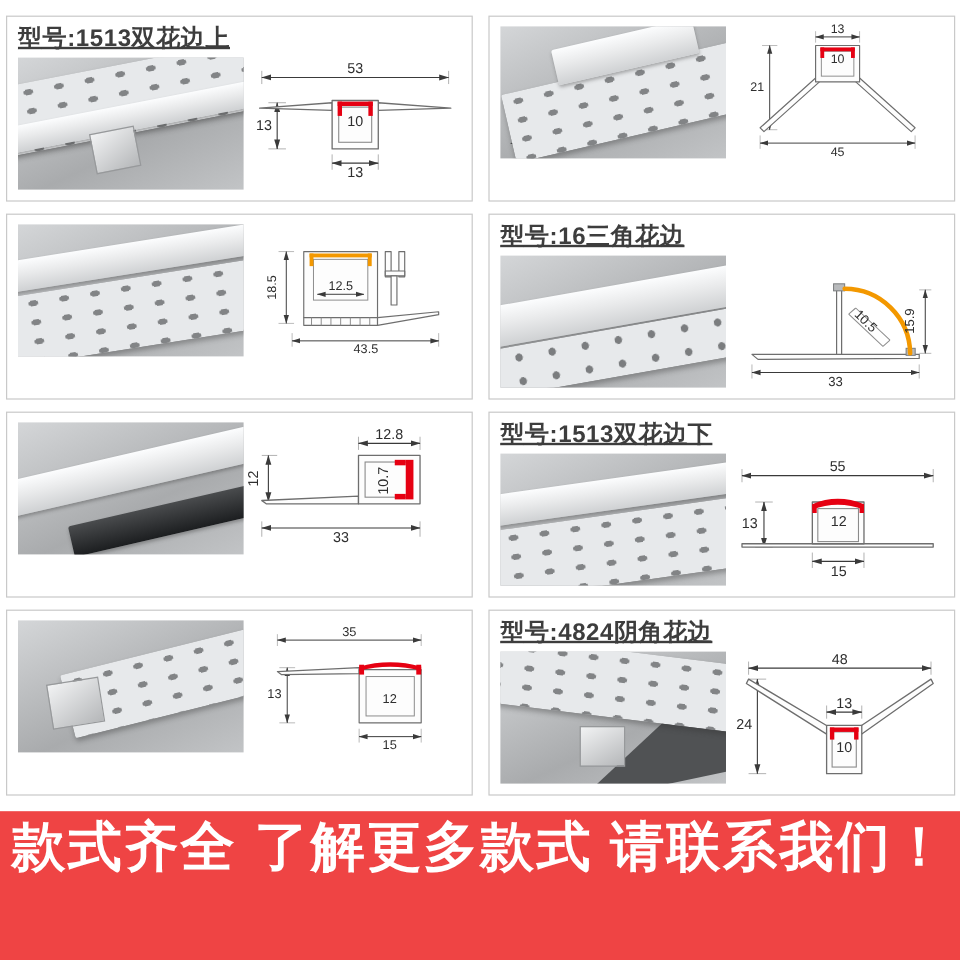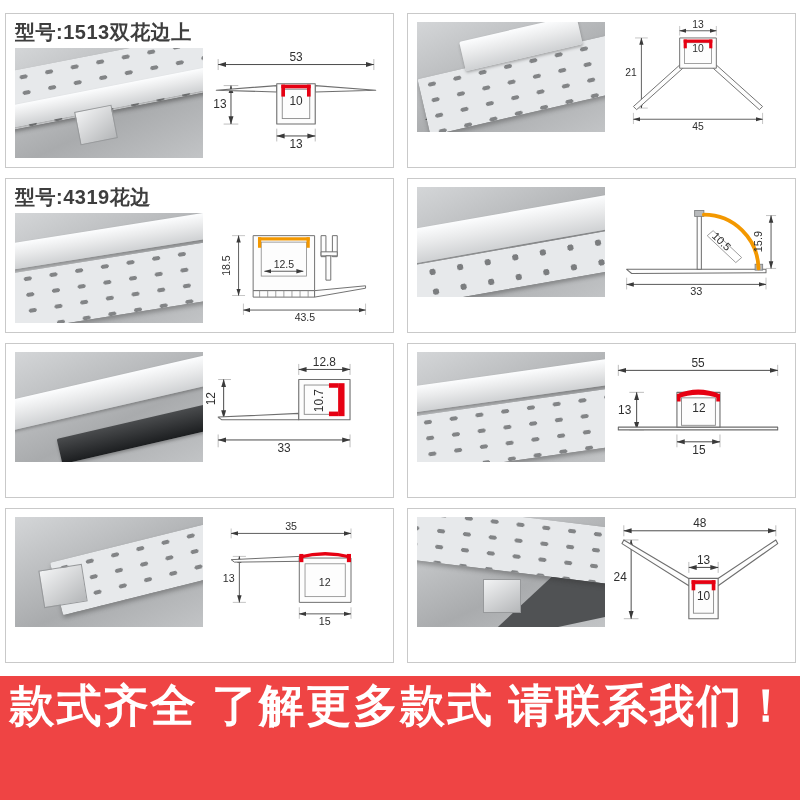--- a/index.html
+++ b/index.html
@@ -11,21 +11,21 @@
     position:absolute; top:13px; left:5px;
     display:grid; grid-template-columns:389px 389px; grid-auto-rows:155px;
     column-gap:13px; row-gap:10px;
   }
   .panel {
     box-sizing:border-box; border:1px solid #c9c9c9; background:#fff;
     padding:5px 9px 6px; display:flex; flex-direction:column; overflow:hidden;
   }
   .panel h2 {
     margin:0; font-size:20px; line-height:26px; font-weight:bold;
-    color:#3d3d3d; letter-spacing:.5px; white-space:nowrap;
+    color:#3d3d3d; letter-spacing:.5px; white-space:nowrap;text-decoration:underline;
   }
   .content { display:flex; margin-top:3px; align-items:flex-start; }
   
   .photo {
     width:188px; height:110px; flex:none; position:relative; overflow:hidden;
     background:linear-gradient(155deg,#d4d6d8 0%,#a9abad 60%,#c2c4c6 100%);
   }
   .ph { position:absolute; }
   .plate {
     height:58px; background-color:#e7e9eb;
@@ -179,21 +179,20 @@
           <text class="dim" x="95" y="7">13</text>
           <text class="dim" x="11" y="68">21</text>
           <text class="dim" x="95" y="38">10</text>
           <text class="dim" x="95" y="135">45</text>
         </svg>
       </div>
     </div>
   </section>
 
   <section class="panel">
-    <h2>型号:4319花边</h2>
     <div class="content">
       <div class="photo p3">
         <div class="ph bar"></div>
         <div class="ph plate"></div>
       </div>
       <div class="diagram">
         <svg class="diag" viewBox="0 0 190 136">
           <g>
             <rect class="ol" x="42" y="28" width="76" height="68"></rect>
             <rect class="ol" x="42" y="96" width="76" height="8"></rect>
@@ -227,20 +226,21 @@
           </g>
           <text class="dim" transform="rotate(-90 13 65)" x="13" y="65">18.5</text>
           <text class="dim" x="80" y="68">12.5</text>
           <text class="dim" x="106" y="133">43.5</text>
         </svg>
       </div>
     </div>
   </section>
 
   <section class="panel">
+    <h2>型号:16三角花边</h2>
     <div class="content">
       <div class="photo p4">
         <div class="ph bar"></div>
         <div class="ph plate"></div>
       </div>
       <div class="diagram">
         <svg class="diag" viewBox="0 0 190 131">
           <g>
             <polygon class="ol" points="10,98 176,98 176,102 16,103"></polygon>
             <rect class="ol" x="94" y="34" width="5" height="64"></rect>
@@ -301,20 +301,21 @@
           <text class="dim" x="126" y="7">12.8</text>
           <text class="dim" transform="rotate(-90 7 43)" x="7" y="43">12</text>
           <text class="dim" transform="rotate(-90 125 45)" x="125" y="45">10.7</text>
           <text class="dim" x="82" y="101">33</text>
         </svg>
       </div>
     </div>
   </section>
 
   <section class="panel">
+    <h2>型号:1513双花边下</h2>
     <div class="content">
       <div class="photo p6">
         <div class="ph bar"></div>
         <div class="ph plate"></div>
       </div>
       <div class="diagram">
         <svg class="diag" viewBox="0 0 190 108">
           <g>
             <line class="tk" x1="8" y1="8" x2="8" y2="20"></line>
               <line class="tk" x1="182" y1="8" x2="182" y2="20"></line>
@@ -379,20 +380,21 @@
           <text class="dim" x="89" y="16">35</text>
           <text class="dim" x="13" y="79">13</text>
           <text class="dim" x="130" y="84">12</text>
           <text class="dim" x="130" y="131">15</text>
         </svg>
       </div>
     </div>
   </section>
 
   <section class="panel">
+    <h2>型号:4824阴角花边</h2>
     <div class="content">
       <div class="photo p8">
         <div class="ph wedge"></div>
         <div class="ph plate"></div>
         <div class="ph box"></div>
       </div>
       <div class="diagram">
         <svg class="diag" viewBox="0 0 190 114">
           <g>
             <line class="tk" x1="14" y1="6" x2="14" y2="18"></line>

